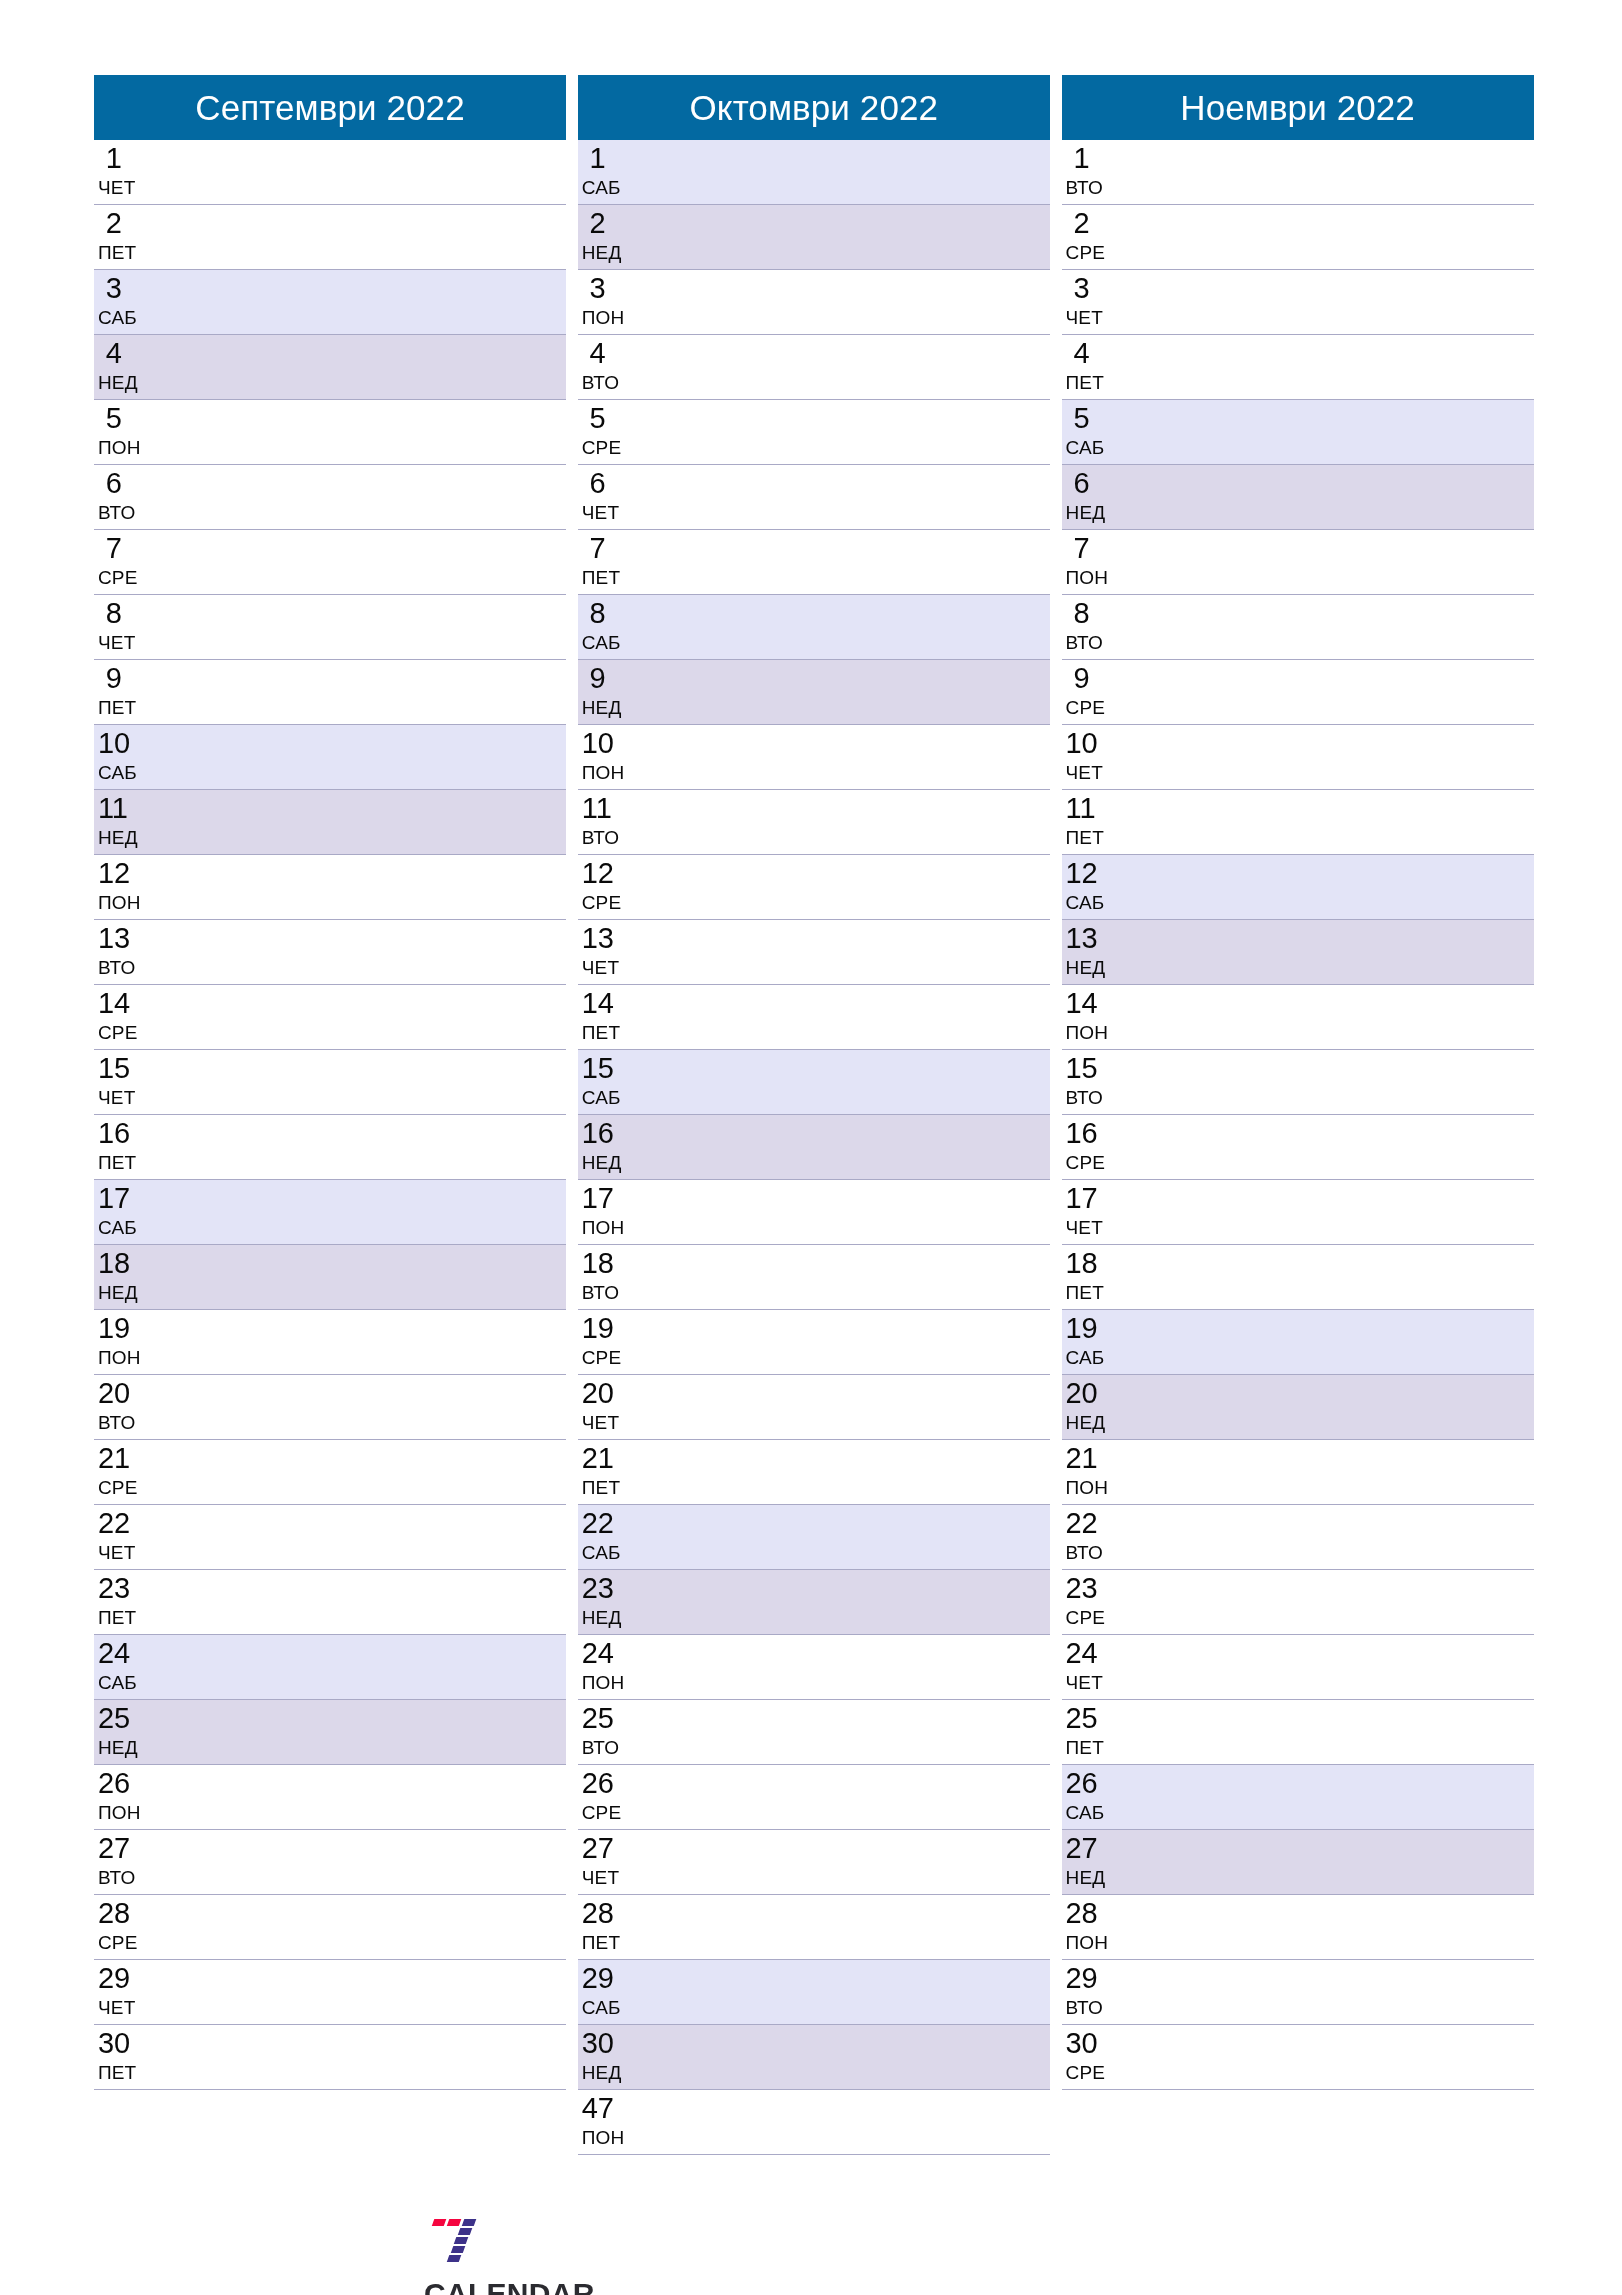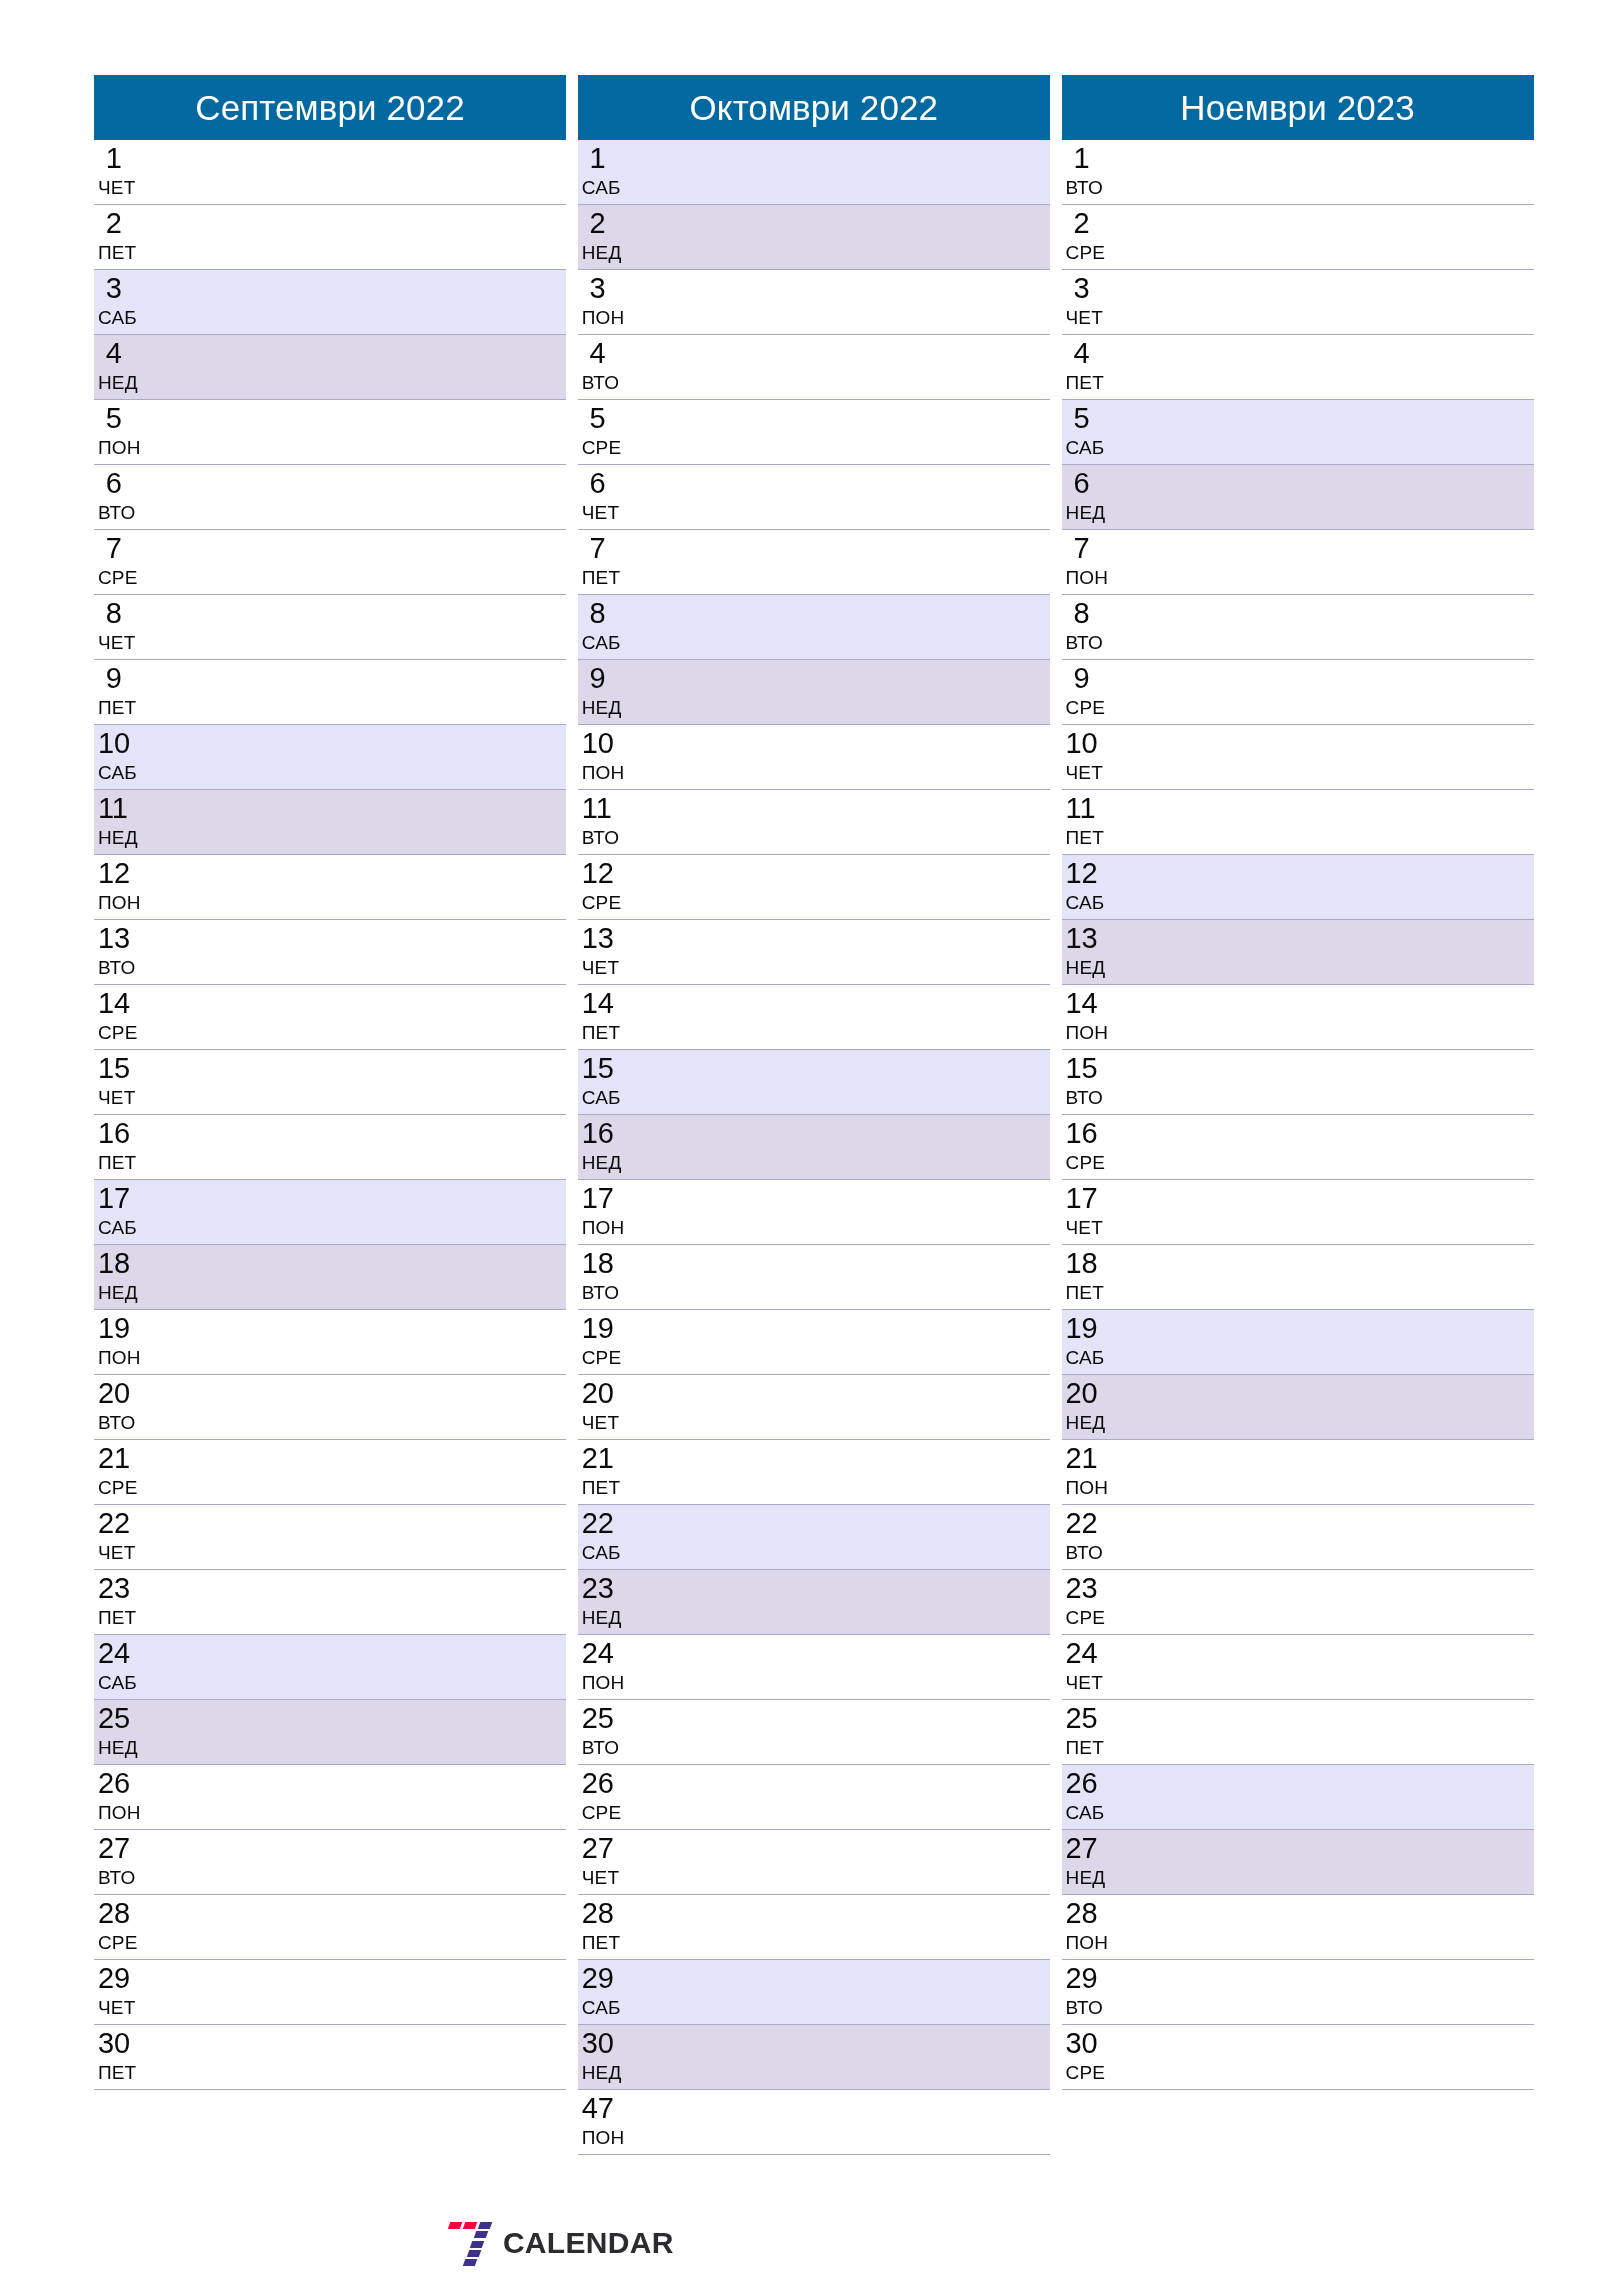--- a/index.html
+++ b/index.html
@@ -93,27 +93,26 @@
     font-size: 19px;
     line-height: 1;
     color: #0a0a0a;
     letter-spacing: 0.2px;
     font-weight: normal;
   }
 
   
   #footer-logo {
     position: absolute;
-    left: 346px;
+    left: 330px;
     top: 2141px;
     width: 203px;
     height: 54px;
     display: flex;
-    flex-direction: row;
-    align-items: center;
+    flex-direction: column;
     gap: 7.9px;
   }
 
   .logo-mark {
     position: relative;
     width: 55px;
     height: 47px;
     flex: 0 0 55px;
   }
 
@@ -392,21 +391,21 @@
             <span class="day-weekday">НЕД</span>
           </div>
           <div class="day-cell">
             <span class="day-number two-digit">47</span>
             <span class="day-weekday">ПОН</span>
           </div>
         </div>
       </div>
       <div class="month-column">
         <div class="month-header">
-          <span class="month-title">Ноември 2023</span>
+          <span class="month-title">Ноември 2022</span>
         </div>
         <div class="days-list">
           <div class="day-cell">
             <span class="day-number">1</span>
             <span class="day-weekday">ВТО</span>
           </div>
           <div class="day-cell">
             <span class="day-number">2</span>
             <span class="day-weekday">СРЕ</span>
           </div>

